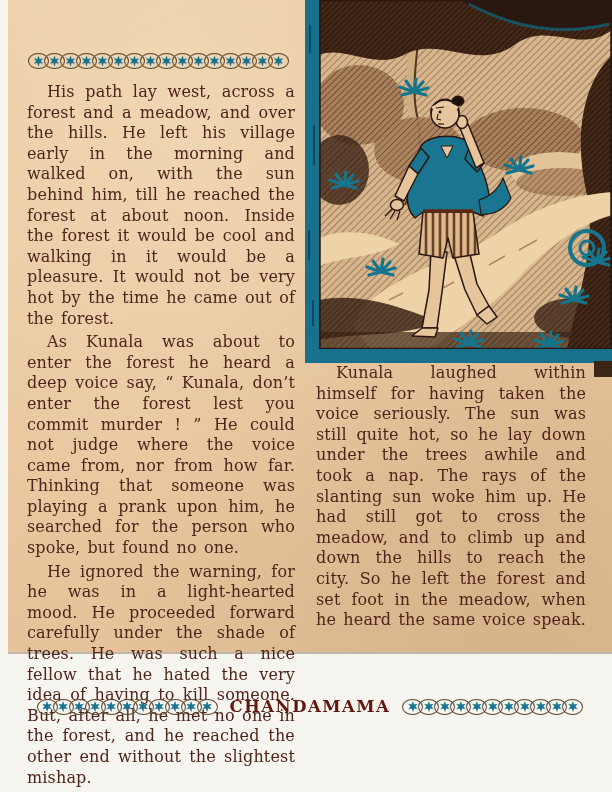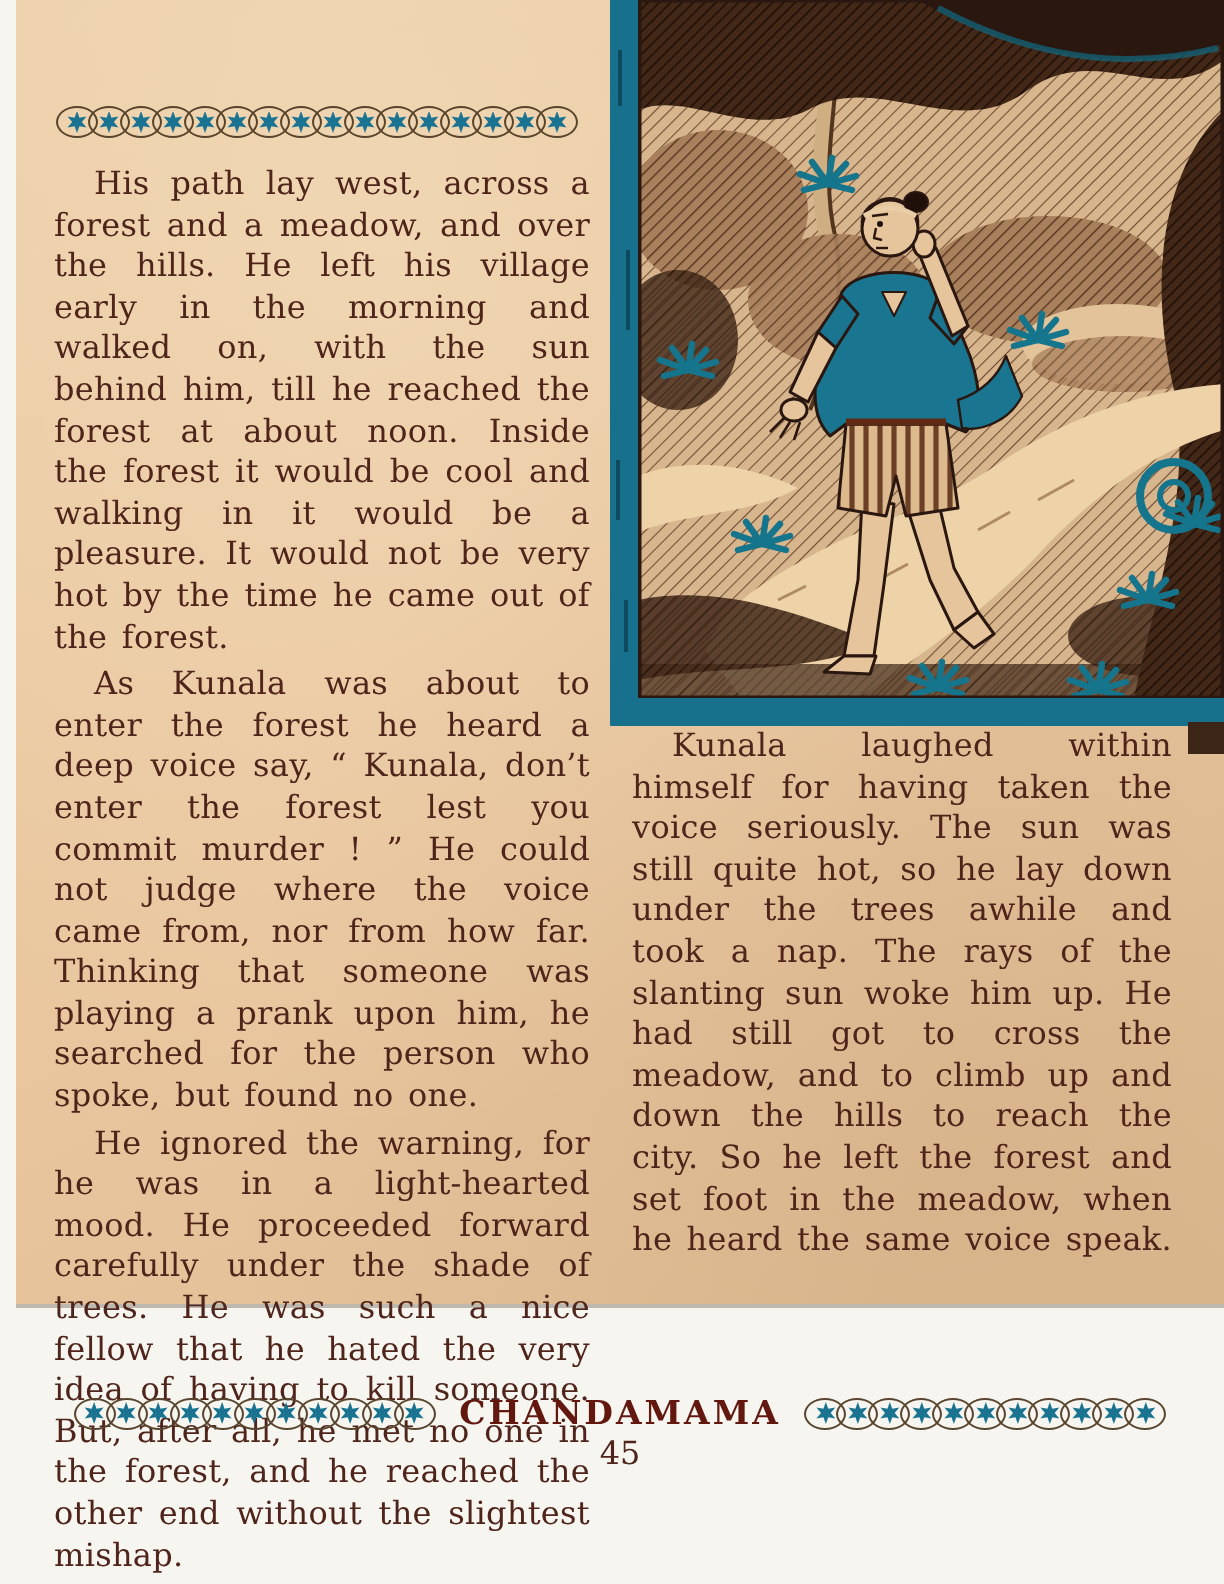--- a/index.html
+++ b/index.html
@@ -310,15 +310,14 @@
           <span class="orn-star"></span>
         </span>
         <span class="orn-unit">
           <span class="orn-star"></span>
         </span>
         <span class="orn-unit">
           <span class="orn-star"></span>
         </span>
       </div>
   </div>
-  <div class="page-number">45</div>
 
 </div>
 
 </body></html>

